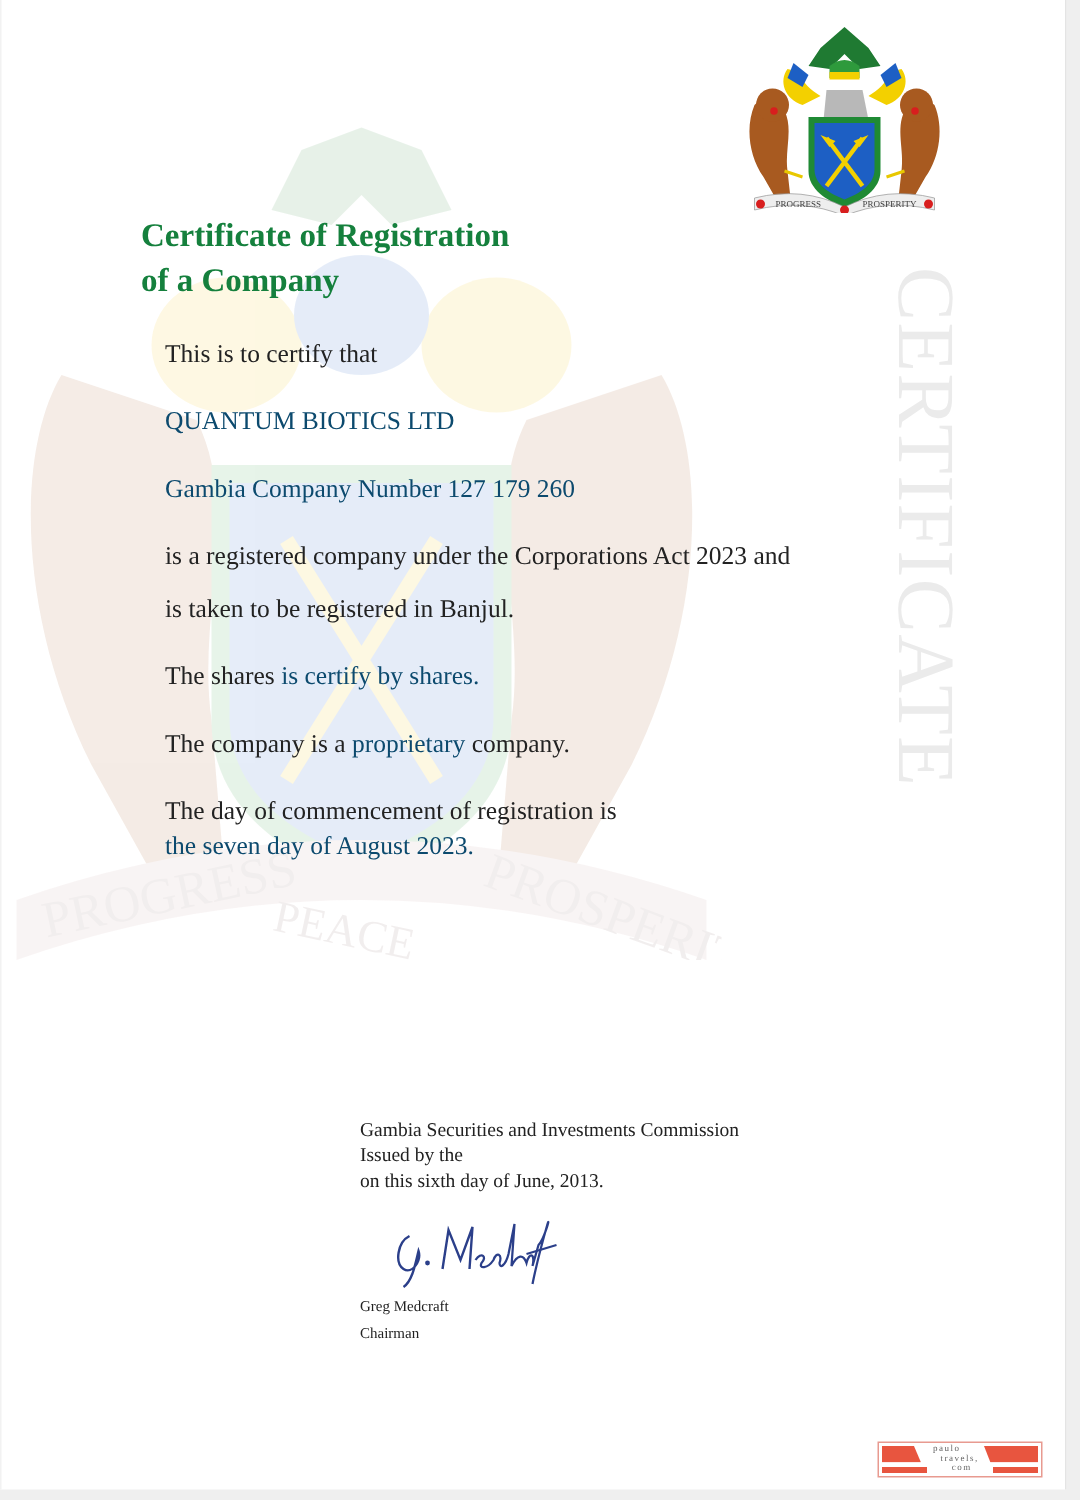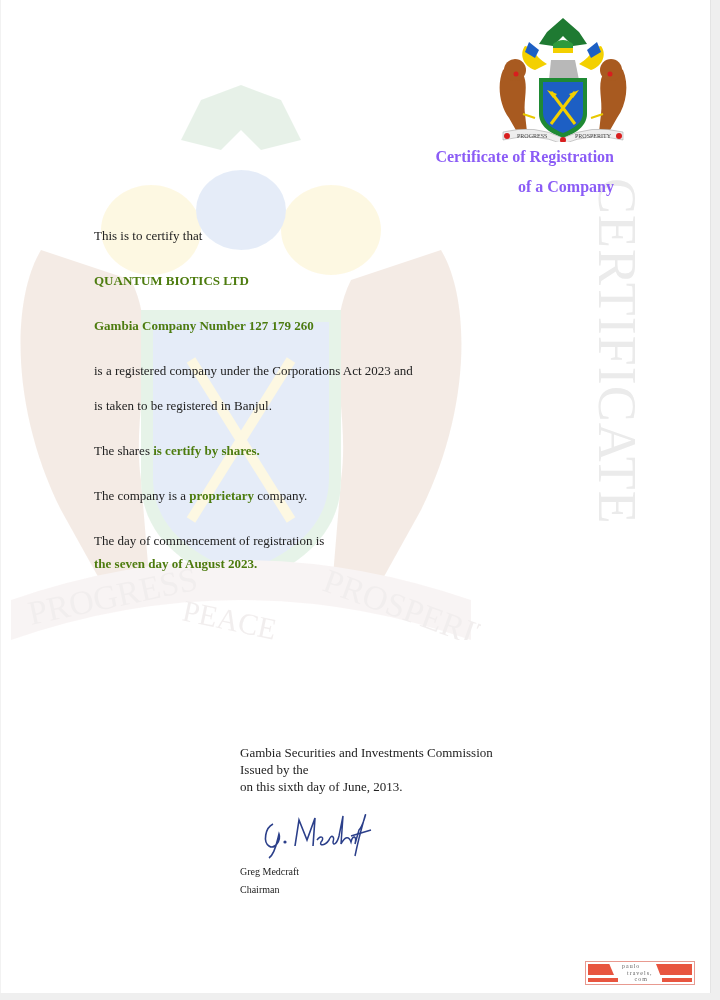--- a/index.html
+++ b/index.html
@@ -22,24 +22,24 @@
   .watermark { position: absolute; left: 0; top: 80px; width: 480px; height: 560px; opacity: 0.11; pointer-events: none; }
   .side-word {
     position: absolute; left: 585px; top: 178px;
     writing-mode: vertical-rl;
     font-size: 54px; letter-spacing: 1px;
     color: #ebebeb; font-family: "Liberation Serif", serif;
   }
   .crest { position: absolute; left: 494px; top: 14px; width: 136px; height: 128px; }
   .content { position: absolute; left: 93px; top: 142px; width: 520px; }
   h1 {
-    margin: 0; font-size: 16px; line-height: 30px; font-weight: bold; color: #8b5cf6; text-align: right;
+    margin: 0; font-size: 22px; line-height: 30px; font-weight: bold; color: #15803d;
   }
-  .p { font-size: 13px; line-height: 22px; margin: 0; position: absolute; left: 0; white-space: nowrap; color: #222; }
-  .b { font-weight: bold; color: #4d7c0f; }
+  .p { font-size: 17px; line-height: 22px; margin: 0; position: absolute; left: 16px; white-space: nowrap; color: #222; }
+  .b { font-weight: normal; color: #0c4a6e; }
   .issued { position: absolute; left: 239px; top: 744px; font-size: 13px; line-height: 17px; color: #222; }
   .issued div { white-space: nowrap; }
   .signature { position: absolute; left: 258px; top: 806px; width: 120px; height: 55px; }
   .signer { position: absolute; left: 239px; top: 863px; font-size: 10px; line-height: 18px; color: #222; }
   .badge {
     position: absolute; left: 585px; top: 961px; width: 108px; height: 22px;
     border: 1px solid #e89a90; background: #fff; overflow: hidden;
   }
   .badge .bar-l { position: absolute; left: 2px; top: 2px; width: 26px; height: 11px; background: #e8553f; clip-path: polygon(0 0, 82% 0, 100% 100%, 0 100%); }
   .badge .bar-l2 { position: absolute; left: 2px; top: 16px; width: 30px; height: 4px; background: #e8553f; }

